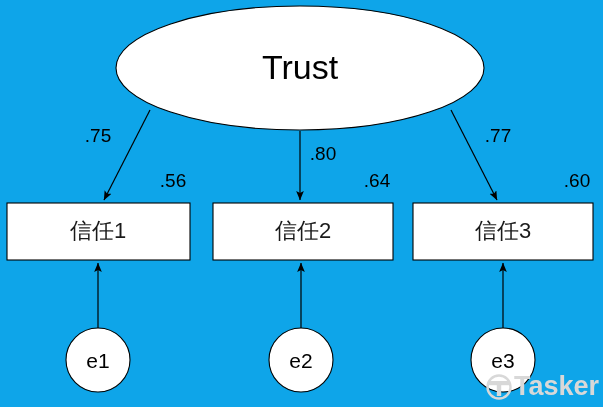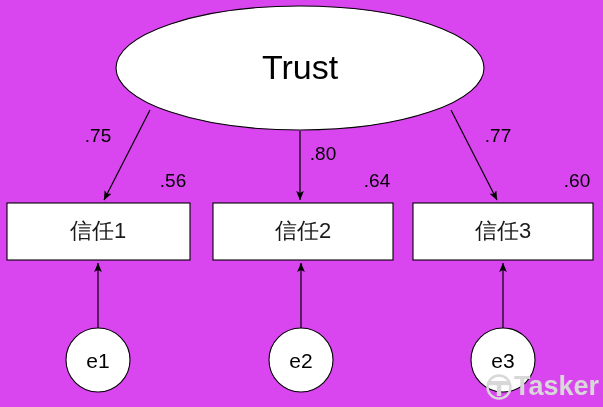--- a/index.html
+++ b/index.html
@@ -7,21 +7,21 @@
     padding: 0;
     background: #ffffff;
   }
   body {
     font-family: "Liberation Sans", "DejaVu Sans", sans-serif;
   }
   #diagram-root {
     position: relative;
     width: 603px;
     height: 407px;
-    background: #d946ef;
+    background: #0ea5e9;
     overflow: hidden;
   }
   #sem-svg {
     position: absolute;
     left: 0;
     top: 0;
     width: 603px;
     height: 407px;
     display: block;
   }

